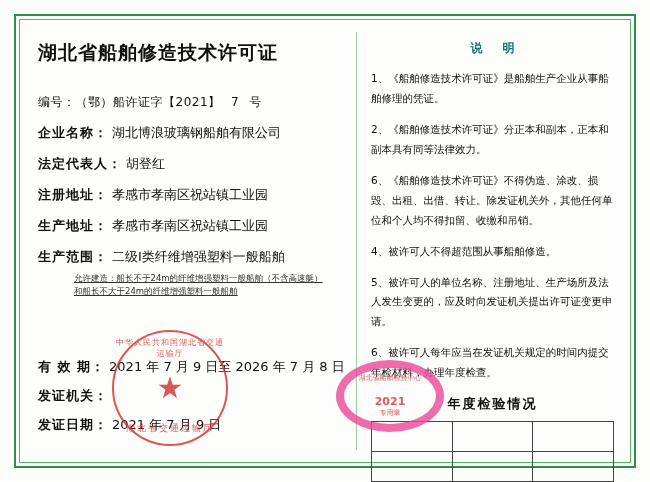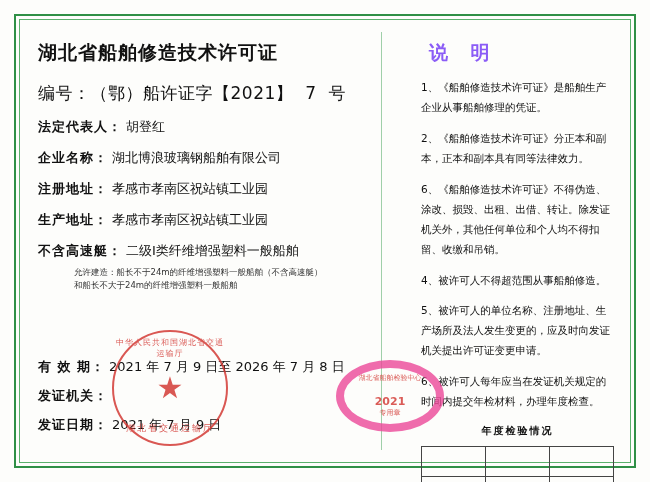--- a/index.html
+++ b/index.html
@@ -40,21 +40,20 @@
     box-sizing: border-box;
   }
   .content {
     position: absolute;
     left: 26px;
     top: 26px;
     right: 26px;
     bottom: 26px;
     display: flex;
     box-sizing: border-box;
-    gap: 25px;
   }
   .left-col {
     width: 330px;
     position: relative;
     padding: 14px 6px 0 12px;
     box-sizing: border-box;
   }
   .divider {
     width: 1px;
     background: #9fcfa9;
@@ -78,22 +77,22 @@
   }
   .doc-subtitle {
     font-size: 15px;
     font-weight: bold;
     color: #111;
     text-align: center;
     margin-top: 10px;
     padding-right: 40px;
   }
   .code-line {
-    margin-top: 16px;
-    font-size: 17px;
+    margin-top: 28px;
+    font-size: 12px;
     color: #111;
     letter-spacing: 0.5px;
     white-space: nowrap;
   }
   .code-line .num { margin: 0 6px; }
 
   .field {
     margin-top: 13px;
     font-size: 13px;
     color: #111;
@@ -109,20 +108,21 @@
     margin-left: 4px;
     font-weight: normal;
   }
   .note {
     margin-top: 6px;
     margin-left: 36px;
     font-size: 8.5px;
     color: #333;
     line-height: 1.5;
     width: 252px;
+    text-decoration: underline;
   }
   .bottom-fields {
     position: absolute;
     left: 12px;
     bottom: 22px;
     width: 310px;
   }
   .bottom-fields .field { margin-top: 11px; }
 
   
@@ -178,41 +178,41 @@
   .seal-oval .t {
     color: #d2342f;
     font-size: 7px;
     line-height: 1.3;
     text-align: center;
   }
   .seal-oval .yr { font-size: 11px; font-weight: bold; margin-top: 12px; }
 
   
   .notes-title {
-    text-align: left;
-    font-size: 19px;
-    font-weight: bold;
-    color: #8b5cf6;
+    text-align: center;
+    font-size: 12px;
+    font-weight: bold;
+    color: #0f766e;
     letter-spacing: 8px;
     padding-left: 8px;
   }
   .notes-list {
     margin-top: 12px;
     font-size: 10.5px;
     color: #111;
     line-height: 1.9;
   }
   .notes-list .item {
     text-indent: 0;
     margin-bottom: 3px;
     margin-top: 11px;
   }
   .insp-title {
     text-align: center;
-    font-size: 10px;
+    font-size: 13px;
     font-weight: bold;
     color: #111;
     letter-spacing: 2px;
     margin-top: 12px;
   }
   .insp-table {
     margin-top: 8px;
     width: 100%;
     border-collapse: collapse;
     table-layout: fixed;
@@ -234,37 +234,37 @@
     <div class="left-col">
       <div class="doc-title">湖北省船舶修造技术许可证</div>
 
       <div class="code-line">
         <span>编号：（鄂）船许证字【2021】</span>
         <span class="num">7</span>
         <span>号</span>
       </div>
 
       <div class="field">
+        <span class="label">企业名称：</span>
+        <span class="value">湖北博浪玻璃钢船舶有限公司</span>
+      </div>
+      <div class="field">
         <span class="label">法定代表人：</span>
         <span class="value">胡登红</span>
       </div>
       <div class="field">
-        <span class="label">企业名称：</span>
-        <span class="value">湖北博浪玻璃钢船舶有限公司</span>
-      </div>
-      <div class="field">
         <span class="label">注册地址：</span>
         <span class="value">孝感市孝南区祝站镇工业园</span>
       </div>
       <div class="field">
         <span class="label">生产地址：</span>
         <span class="value">孝感市孝南区祝站镇工业园</span>
       </div>
       <div class="field">
-        <span class="label">不含高速艇：</span>
+        <span class="label">生产范围：</span>
         <span class="value">二级Ⅰ类纤维增强塑料一般船舶</span>
       </div>
       <div class="note">允许建造：船长不于24m的纤维增强塑料一般船舶（不含高速艇）和船长不大于24m的纤维增强塑料一般船舶</div>
 
       <div class="bottom-fields">
         <div class="field">
           <span class="label">有 效 期：</span>
           <span class="value">2021 年 7 月 9 日至 2026 年 7 月 8 日</span>
         </div>
         <div class="field">

